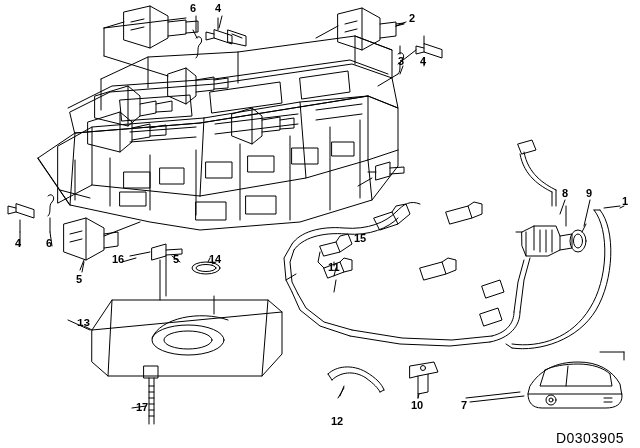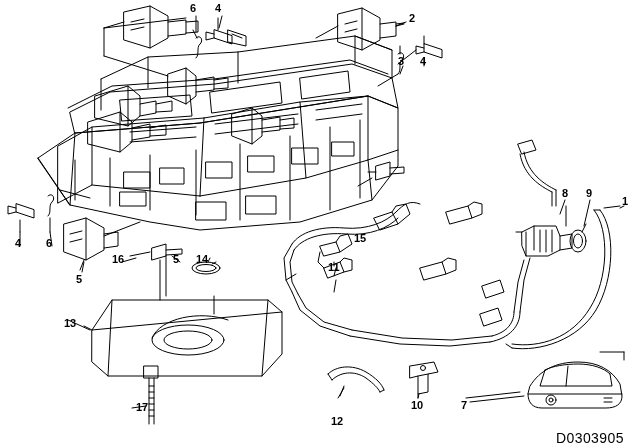--- a/index.html
+++ b/index.html
@@ -317,23 +317,23 @@
   <div class="callout" style="left:420px;top:56px;">4</div>
   <div class="callout" style="left:354px;top:188px;margin-top:45px;">15</div>
   <div class="callout" style="left:562px;top:188px;">8</div>
   <div class="callout" style="left:586px;top:188px;">9</div>
   <div class="callout" style="left:622px;top:196px;">1</div>
   <div class="callout" style="left:15px;top:238px;">4</div>
   <div class="callout" style="left:46px;top:238px;">6</div>
   <div class="callout" style="left:76px;top:274px;">5</div>
   <div class="callout" style="left:112px;top:254px;">16</div>
   <div class="callout" style="left:173px;top:254px;">5</div>
-  <div class="callout" style="left:196px;top:254px;">14</div>
+  <div class="callout" style="left:209px;top:254px;">14</div>
   <div class="callout" style="left:328px;top:262px;">11</div>
-  <div class="callout" style="left:64px;top:318px;">13</div>
+  <div class="callout" style="left:77px;top:318px;font-family:Liberation Mono, monospace;">13</div>
   <div class="callout" style="left:112px;top:402px;margin-left:24px;">17</div>
   <div class="callout" style="left:331px;top:416px;">12</div>
   <div class="callout" style="left:411px;top:400px;text-align:right;">10</div>
   <div class="callout" style="left:461px;top:400px;">7</div>
 
   <div class="partnum" style="left:556px;top:430px;">D0303905</div>
 
 </div>
 
 </body></html>

